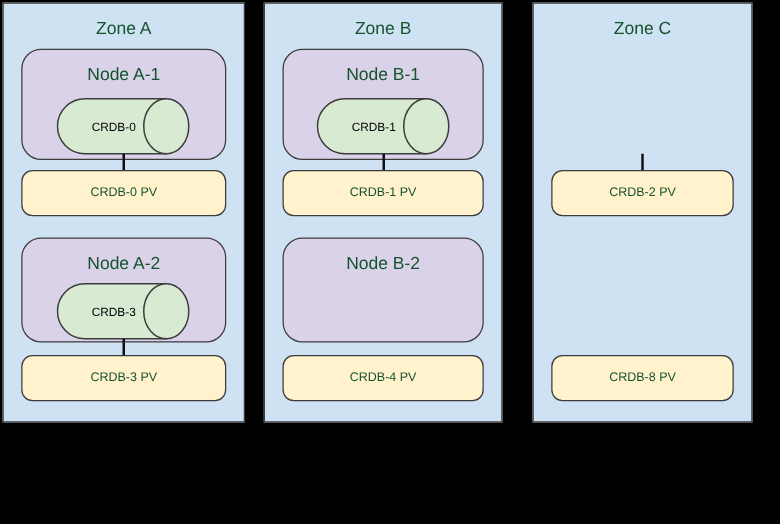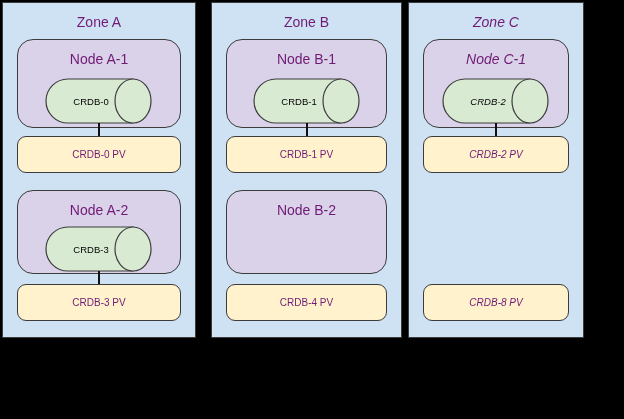--- a/index.html
+++ b/index.html
@@ -2,34 +2,34 @@
 <html><head>
 <meta charset="utf-8">
 <style>
   html, body { margin: 0; padding: 0; background: #000; }
   #stage {
     position: relative;
     width: 624px;
     height: 419px;
     background: #000;
     font-family: "Liberation Sans", sans-serif;
-    color: #701a75;
+    color: #14532d;
     overflow: hidden;
   }
   .zone {
     position: absolute;
     top: 2px;
     height: 336px;
     background: #cfe2f3;
     border: 1.5px solid #3c3c3c;
     box-sizing: border-box;
   }
   .zone-a { left: 2px;   width: 194px; }
   .zone-b { left: 211px; width: 191px; padding-left: 35px; }
-  .zone-c { left: 408px; width: 176px; font-style: italic; }
+  .zone-c { left: 426px; width: 176px; }
   .zone-title {
     position: absolute;
     top: 0; left: 0; right: 0;
     padding-top: 11px;
     text-align: center;
     font-size: 14px;
   }
   .node {
     position: absolute;
     left: 14px; right: 14px;
@@ -147,30 +147,20 @@
       <div class="node-title">Node B-2</div>
     </div>
     <div class="pv pv-2">
       <span>CRDB-4 PV</span>
     </div>
   </div>
 
   <div class="zone zone-c">
     <div class="zone-title">Zone C</div>
 
-    <div class="node node-1">
-      <div class="node-title">Node C-1</div>
-      <div class="pod pod-in-node-1">
-        <svg width="108" height="46" viewBox="0 0 108 46">
-          <path d="M88 1 H23 A22 22 0 0 0 23 45 H88 Z" fill="#d9ead3" stroke="#3c3c3c" stroke-width="1.2"></path>
-          <ellipse cx="88" cy="23" rx="18" ry="22" fill="#d9ead3" stroke="#3c3c3c" stroke-width="1.2"></ellipse>
-          <text x="46" y="27" text-anchor="middle">CRDB-2</text>
-        </svg>
-      </div>
-    </div>
     <div class="connector connector-1"></div>
     <div class="pv pv-1">
       <span>CRDB-2 PV</span>
     </div>
 
     <div class="pv pv-2">
       <span>CRDB-8 PV</span>
     </div>
   </div>
 

